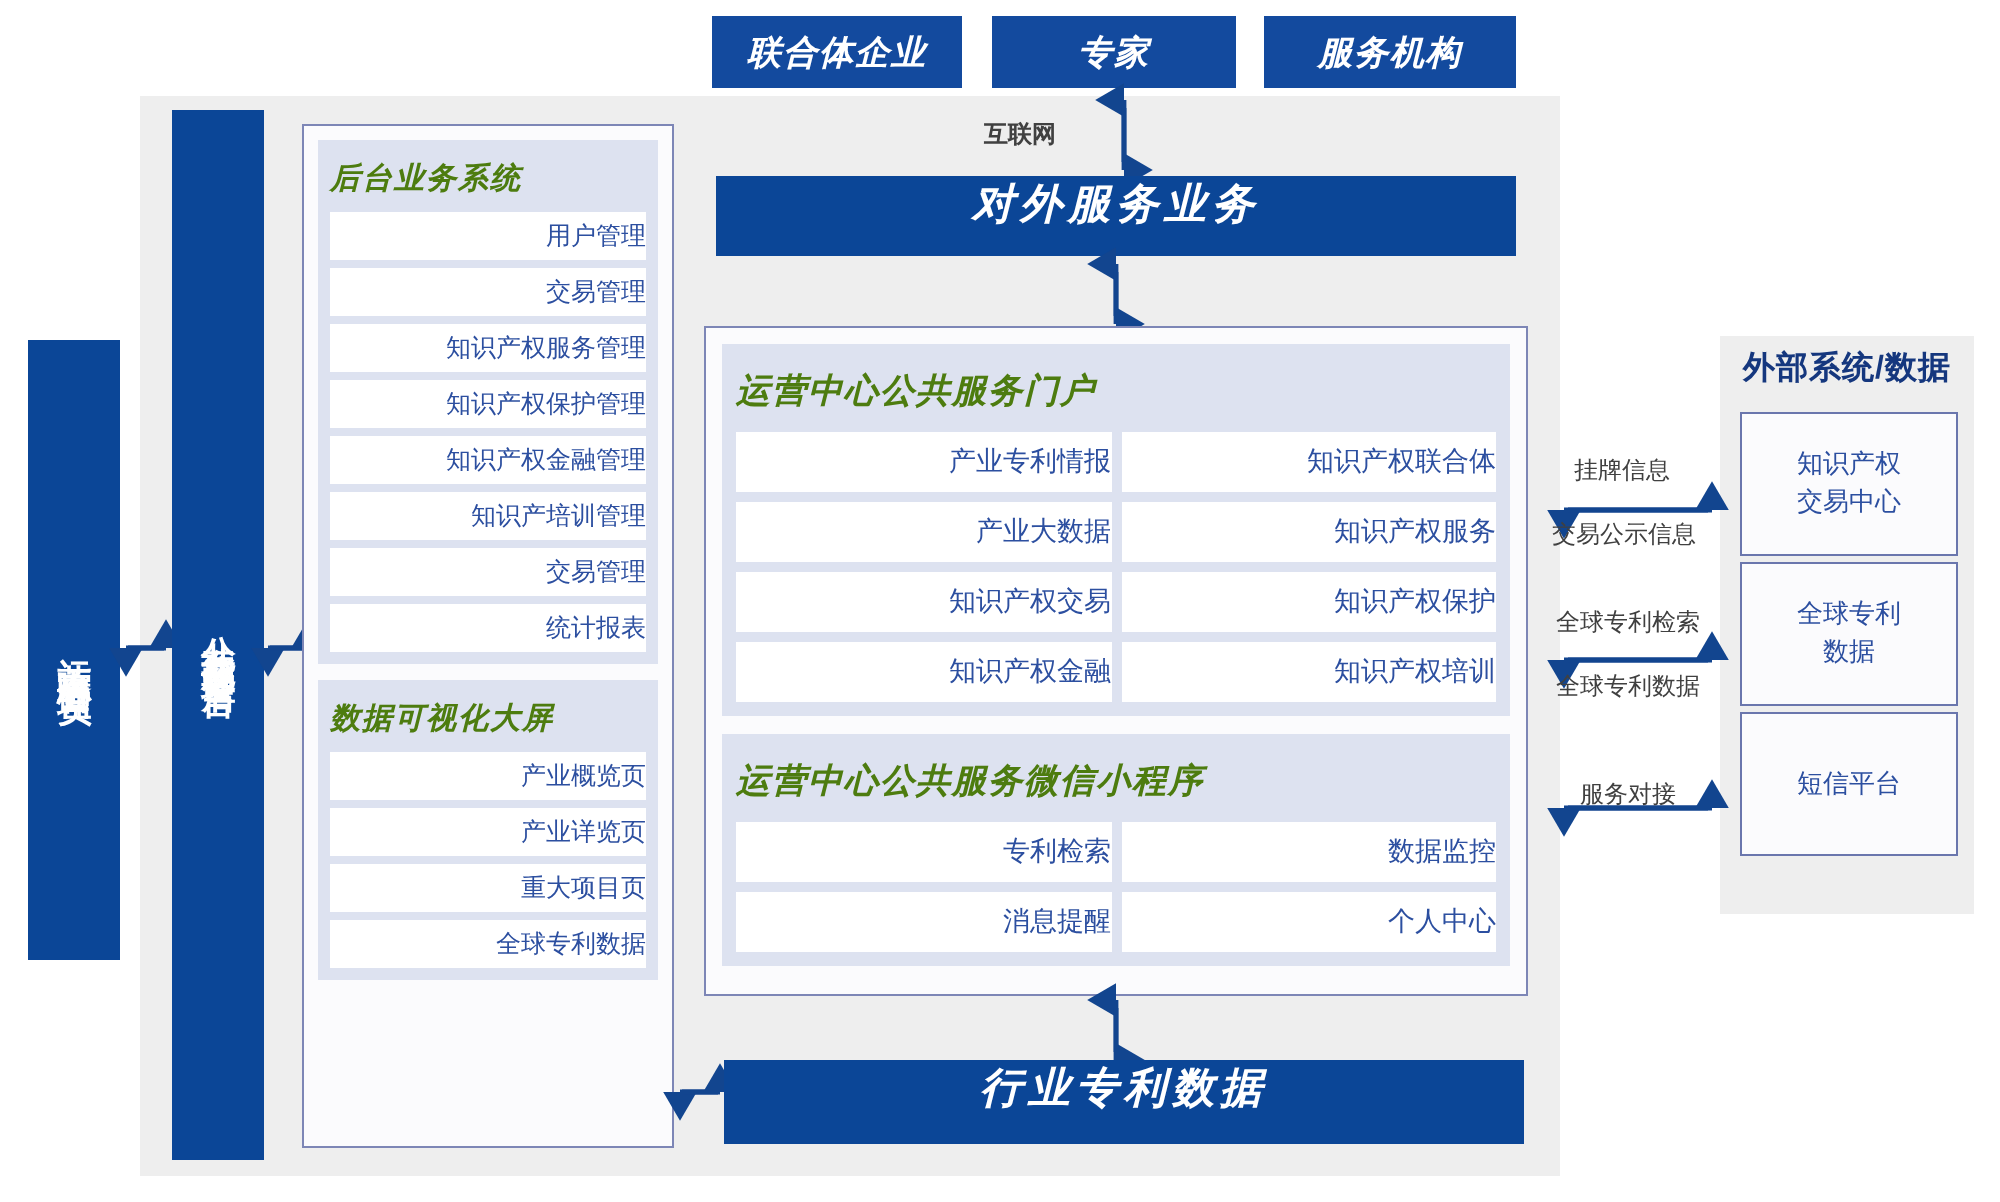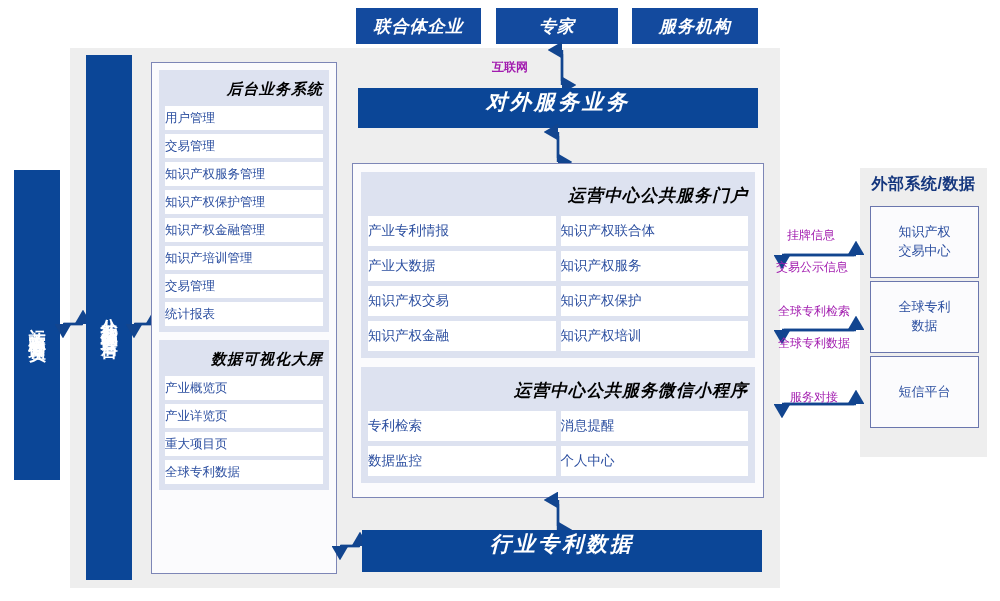--- a/index.html
+++ b/index.html
@@ -60,33 +60,33 @@
     background: #fbfbfd;
     border: 1px solid #7d86b6;
   }
 
   
   .group {
     background: #dde2f0;
     padding: 6px;
   }
   .group-title {
-    color: #000000;
+    color: #4d7c0f;
     font-size: 15px;
     font-weight: bold;
     font-style: italic;
-    text-align: right;
+    text-align: left;
     padding: 4px 0 7px 0;
     letter-spacing: 1px;
   }
   .cell {
     background: #ffffff;
     color: #2c4fa0;
     font-size: 12.5px;
-    text-align: left;
+    text-align: right;
     height: 24px;
     line-height: 24px;
     margin-bottom: 4px;
     white-space: nowrap;
   }
   .cell:last-child { margin-bottom: 0; }
 
   
   .grid2 {
     display: grid;
@@ -131,21 +131,21 @@
     font-size: 13px;
     line-height: 1.45;
     display: flex;
     align-items: center;
     justify-content: center;
     text-align: center;
   }
 
   
   .arrow-label {
-    color: #a21caf;
+    color: #404040;
     font-size: 12px;
     white-space: nowrap;
     font-weight: bold;
   }
   .arrow-label.plain { font-weight: normal; }
 
   svg { display: block; overflow: visible; }
 </style>
 </head>
 <body>
@@ -252,22 +252,22 @@
       <div class="cell">知识产权保护</div>
       <div class="cell">知识产权金融</div>
       <div class="cell">知识产权培训</div>
     </div>
   </div>
 
   <div class="group" style="padding:7px; margin-top:9px;">
     <div class="group-title" style="font-size:17px; padding:5px 0 9px 0;">运营中心公共服务微信小程序</div>
     <div class="grid2">
       <div class="cell">专利检索</div>
+      <div class="cell">数据监控</div>
       <div class="cell">消息提醒</div>
-      <div class="cell">数据监控</div>
       <div class="cell">个人中心</div>
     </div>
   </div>
 </div>
 
 <svg class="abs" style="left:548px; top:498px;" width="20" height="34">
   <line x1="10" y1="28" x2="10" y2="2" stroke="#12458f" stroke-width="2.4" marker-end="url(#ahU)"></line>
   <line x1="10" y1="6" x2="10" y2="32" stroke="#12458f" stroke-width="2.4" marker-end="url(#ahD)"></line>
 </svg>
 

